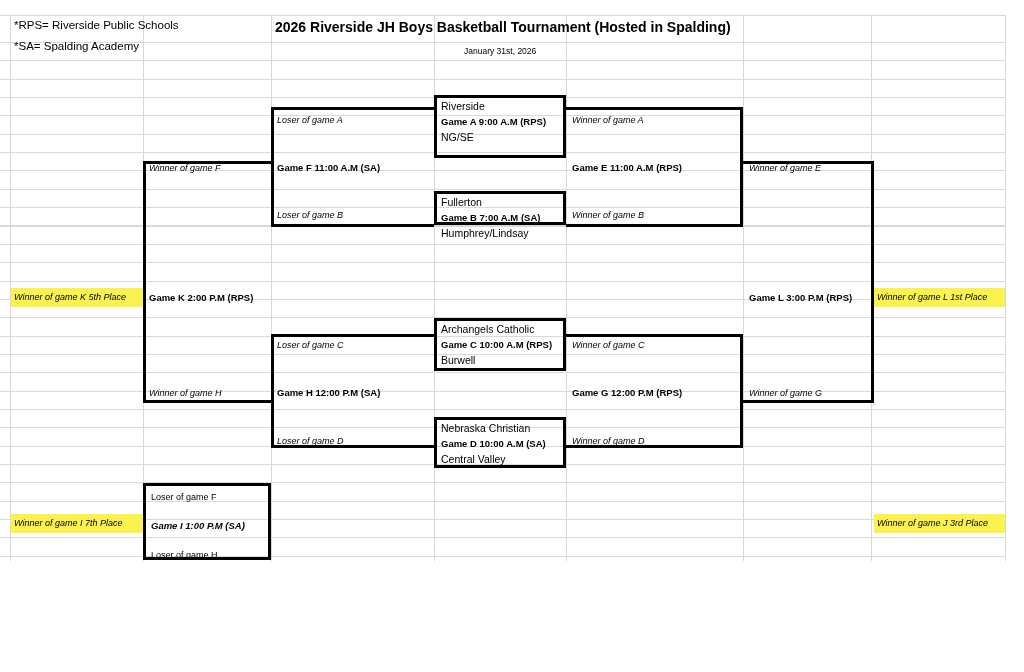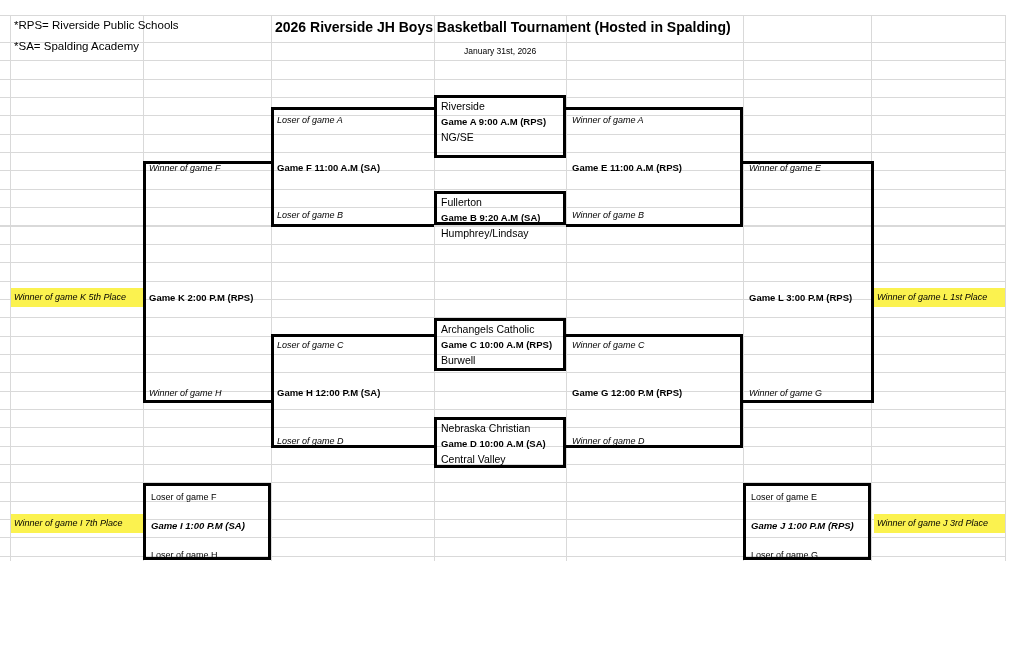--- a/index.html
+++ b/index.html
@@ -91,43 +91,38 @@
   <div class="blk" style="left:871px; top:161px; width:3px; height:242px"></div>
   <div class="blk" style="left:743px; top:400px; width:131px; height:3px"></div>
 
   <div class="gbox" style="top:95px; height:63px">
     <div class="t1">Riverside</div>
     <div class="t2">Game A 9:00 A.M (RPS)</div>
     <div class="t3">NG/SE</div>
   </div>
   <div class="gbox" style="top:191px; height:34px">
     <div class="t1">Fullerton</div>
-    <div class="t2">Game B 9:20 A.M (SA)</div>
+    <div class="t2">Game B 7:00 A.M (SA)</div>
     <div class="t3">Humphrey/Lindsay</div>
   </div>
   <div class="gbox" style="top:318px; height:53px">
     <div class="t1">Archangels Catholic</div>
     <div class="t2">Game C 10:00 A.M (RPS)</div>
     <div class="t3">Burwell</div>
   </div>
   <div class="gbox" style="top:417px; height:51px">
     <div class="t1">Nebraska Christian</div>
     <div class="t2">Game D 10:00 A.M (SA)</div>
     <div class="t3">Central Valley</div>
   </div>
 
   <div class="cbox" style="left:143px; top:483px">
     <div class="cl it" style="top:3px">Loser of game F</div>
     <div class="cl bd" style="top:32px">Game I 1:00 P.M (SA)</div>
     <div class="cl it" style="top:61px">Loser of game H</div>
-  </div>
-  <div class="cbox" style="left:743px; top:483px">
-    <div class="cl it" style="top:3px">Loser of game E</div>
-    <div class="cl bd" style="top:32px">Game J 1:00 P.M (RPS)</div>
-    <div class="cl it" style="top:61px">Loser of game G</div>
   </div>
 
   <div class="lbl" style="left:277px; top:112px">Loser of game A</div>
   <div class="lbl" style="left:572px; top:112px">Winner of game A</div>
   <div class="lbl" style="left:149px; top:160px">Winner of game F</div>
   <div class="glbl" style="left:277px; top:160px">Game F 11:00 A.M (SA)</div>
   <div class="glbl" style="left:572px; top:160px">Game E 11:00 A.M (RPS)</div>
   <div class="lbl" style="left:749px; top:160px">Winner of game E</div>
   <div class="lbl" style="left:277px; top:207px">Loser of game B</div>
   <div class="lbl" style="left:572px; top:207px">Winner of game B</div>

